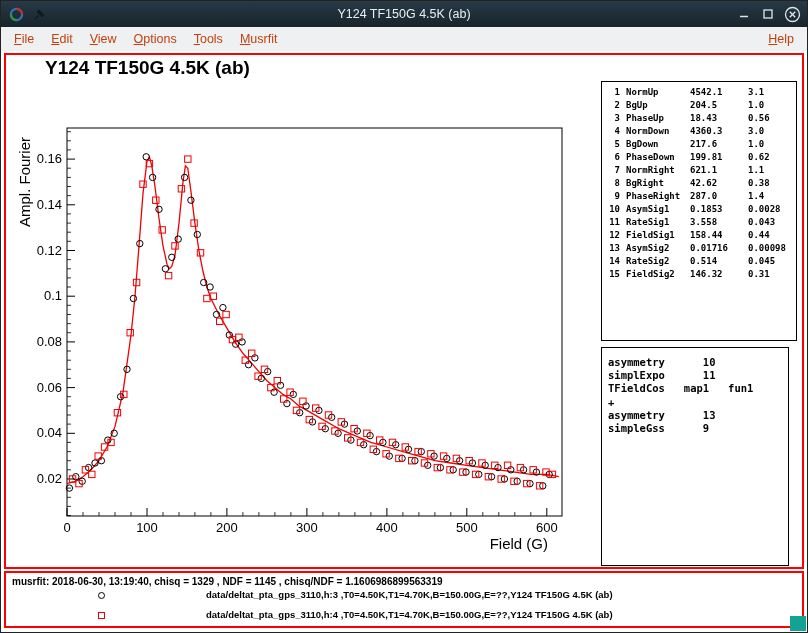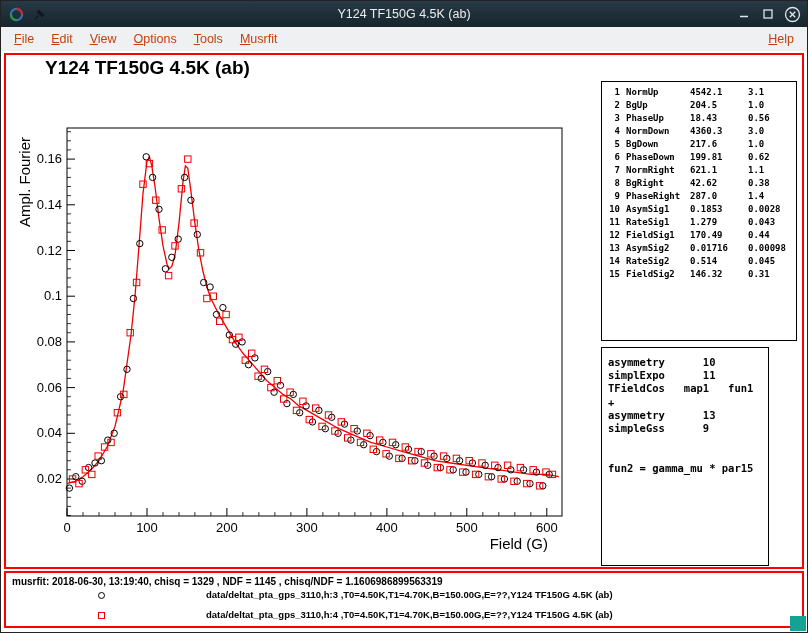--- a/index.html
+++ b/index.html
@@ -30,21 +30,21 @@
   #plot-svg .axis-label{font-size:15px;}
   
   .param-box{position:absolute;left:595px;top:26px;width:196px;height:260px;border:1px solid #000;
              box-sizing:border-box;padding:4px 0 0 4px;font-family:"DejaVu Sans Mono",monospace;
              font-size:9px;font-weight:bold;line-height:13px;color:#000;overflow:hidden;}
   .prow{display:flex;}
   .pnum{width:14px;text-align:right;margin-right:6px;}
   .pname{width:64px;}
   .pval{width:58px;}
   
-  .theory-box{position:absolute;left:595px;top:292px;width:168px;height:219px;border:1px solid #000;
+  .theory-box{position:absolute;left:595px;top:292px;width:188px;height:219px;border:1px solid #000;
               box-sizing:border-box;padding:8px 0 0 6px;font-family:"DejaVu Sans Mono",monospace;
               font-size:10.5px;font-weight:bold;line-height:13.2px;color:#000;overflow:hidden;}
   .tline{white-space:pre;min-height:13.2px;}
   
   .status-line{position:absolute;left:6px;top:3px;font-size:10px;font-weight:bold;white-space:nowrap;color:#000;}
   .legend-row{position:absolute;left:0;width:100%;height:20px;}
   .legend-marker{position:absolute;left:92px;top:6px;width:7px;height:7px;box-sizing:border-box;background:#fff;}
   .legend-marker.circle{border:1px solid #000;border-radius:50%;}
   .legend-marker.square{border:1px solid #f00000;}
   .legend-label{position:absolute;left:200px;top:3px;font-size:9.5px;font-weight:bold;white-space:nowrap;color:#000;text-align:center;}
@@ -410,27 +410,27 @@
           </div>
           <div class="prow">
             <span class="pnum">10</span>
             <span class="pname">AsymSig1</span>
             <span class="pval">0.1853</span>
             <span class="perr">0.0028</span>
           </div>
           <div class="prow">
             <span class="pnum">11</span>
             <span class="pname">RateSig1</span>
-            <span class="pval">1.279</span>
+            <span class="pval">3.558</span>
             <span class="perr">0.043</span>
           </div>
           <div class="prow">
             <span class="pnum">12</span>
             <span class="pname">FieldSig1</span>
-            <span class="pval">170.49</span>
+            <span class="pval">158.44</span>
             <span class="perr">0.44</span>
           </div>
           <div class="prow">
             <span class="pnum">13</span>
             <span class="pname">AsymSig2</span>
             <span class="pval">0.01716</span>
             <span class="perr">0.00098</span>
           </div>
           <div class="prow">
             <span class="pnum">14</span>
@@ -447,21 +447,20 @@
         </div>
       <div class="theory-box" id="theory-lines">
           <div class="tline">asymmetry      10</div>
           <div class="tline">simplExpo      11</div>
           <div class="tline">TFieldCos   map1   fun1</div>
           <div class="tline">+</div>
           <div class="tline">asymmetry      13</div>
           <div class="tline">simpleGss      9</div>
           <div class="tline"></div>
           <div class="tline"></div>
-          <div class="tline">fun2 = gamma_mu * par15</div>
         </div>
     </div>
 
     <div class="pad pad-bottom">
       <div class="status-line">musrfit: 2018-06-30, 13:19:40, chisq = 1329 , NDF = 1145 , chisq/NDF = 1.1606986899563319</div>
       <div id="legend">
           <div class="legend-row" style="top: 13px;">
             <span class="legend-marker circle"></span>
             <span class="legend-label">data/deltat_pta_gps_3110,h:3 ,T0=4.50K,T1=4.70K,B=150.00G,E=??,Y124 TF150G 4.5K (ab)</span>
           </div>

